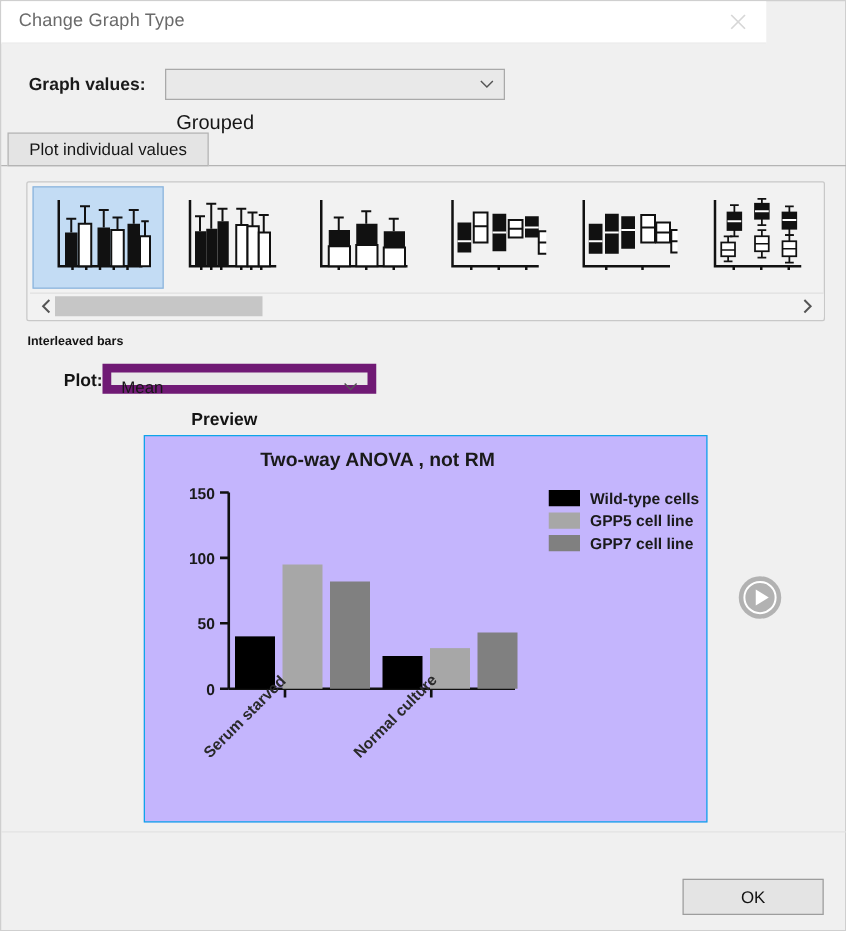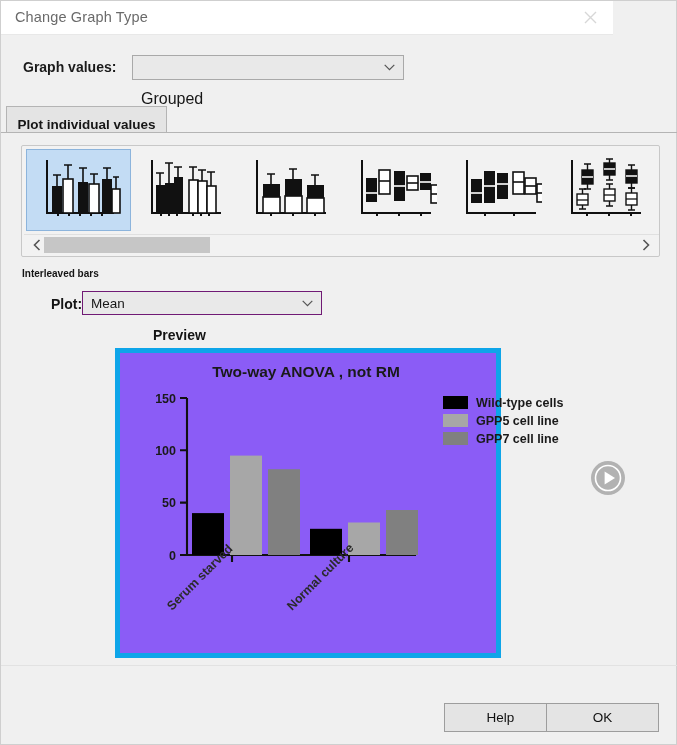--- a/index.html
+++ b/index.html
@@ -67,22 +67,22 @@
     position: absolute; left: 0; top: 105px;
     width: 677px; height: 27px;
   }
   #tab-line {
     position: absolute; left: 0; top: 26px;
     width: 677px; height: 1px; background: #b4b4b4;
   }
   .tab {
     position: absolute; top: 0; height: 27px;
     border: 1px solid #b4b4b4;
-    display: flex; align-items: flex-end; justify-content: center;
-    font-size: 13.5px; font-weight: bold; color: #161616;
+    display: flex; align-items: center; justify-content: center;
+    font-size: 13.5px; font-weight: normal; color: #161616;
     white-space: nowrap;
   }
   #tab-individual {
     left: 5px; width: 161px;
     background: #e4e4e4;
     border-bottom-color: #b4b4b4;
   }
   #tab-summary {
     left: 167px; width: 166px;
     background: #ffffff;
@@ -147,42 +147,42 @@
     white-space: nowrap;
   }
   #plot-label {
     position: absolute; left: 21px; top: 295px;
     font-size: 14px; font-weight: bold; color: #141414;
     white-space: nowrap;
     padding-left: 29px;
   }
   #plot-select {
     position: absolute; left: 81px; top: 290px;
-    width: 240px; height: 24px;
+    width: 219px; height: 24px;
     background: #e9e9e9;
-    border: 1px solid #701a75;
+    border: 7px solid #701a75;
   }
   #plot-value {
     position: absolute; left: 8px; top: 4px;
     font-size: 13.5px; color: #171717;
     white-space: nowrap;
   }
 
   
   #preview-label {
     position: absolute; left: 114px; top: 326px;
     font-size: 14px; font-weight: bold; color: #141414;
     white-space: nowrap;
     margin-left: 38px;
   }
   #preview-box {
     position: absolute; left: 114px; top: 347px;
-    width: 386px; height: 310px;
-    background: #8b5cf6;
-    border: 5px solid #0ea5e9;
+    width: 451px; height: 310px;
+    background: #c4b5fd;
+    border: 1px solid #0ea5e9;
   }
   #preview-svg { display: block; }
 
   #play-btn {
     position: absolute; left: 589px; top: 459px;
     width: 36px; height: 36px;
   }
 
   
   #footer-sep {
@@ -502,20 +502,17 @@
 
   <div id="play-btn">
     <svg width="36" height="36" viewBox="0 0 36 36">
       <circle cx="18" cy="18" r="17" fill="#b2b2b2"></circle>
       <circle cx="18" cy="18" r="12.5" fill="none" stroke="#ffffff" stroke-width="1.6"></circle>
       <path d="M14.6 11.6 L25 18 L14.6 24.4 Z" fill="#ffffff"></path>
     </svg>
   </div>
 
   <div id="footer-sep"></div>
-  <div class="dlgbtn" id="btn-help">
-    <span>Help</span>
-  </div>
   <div class="dlgbtn" id="btn-ok">
     <span>OK</span>
   </div>
 
 </div>
 
 </body></html>

